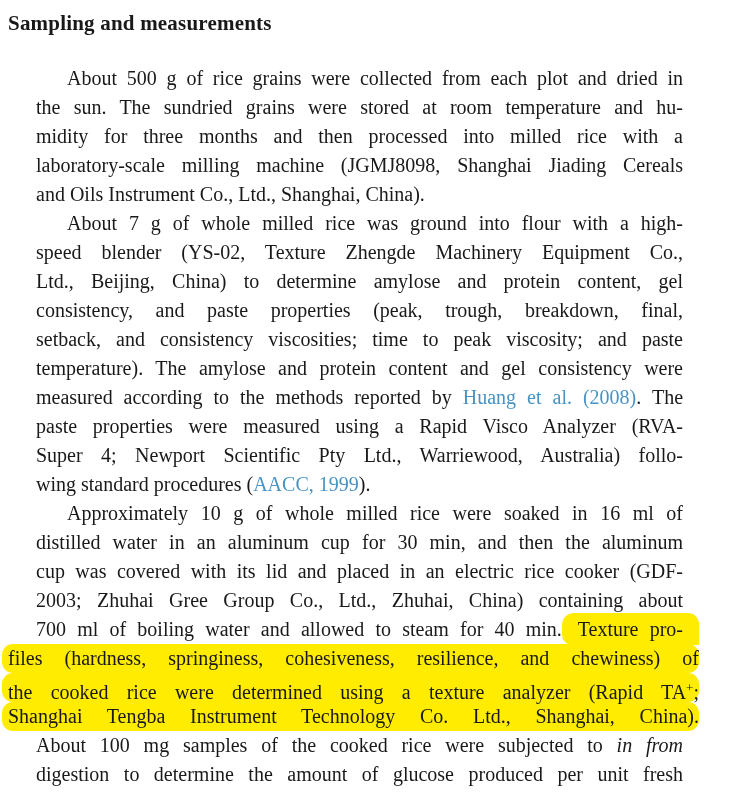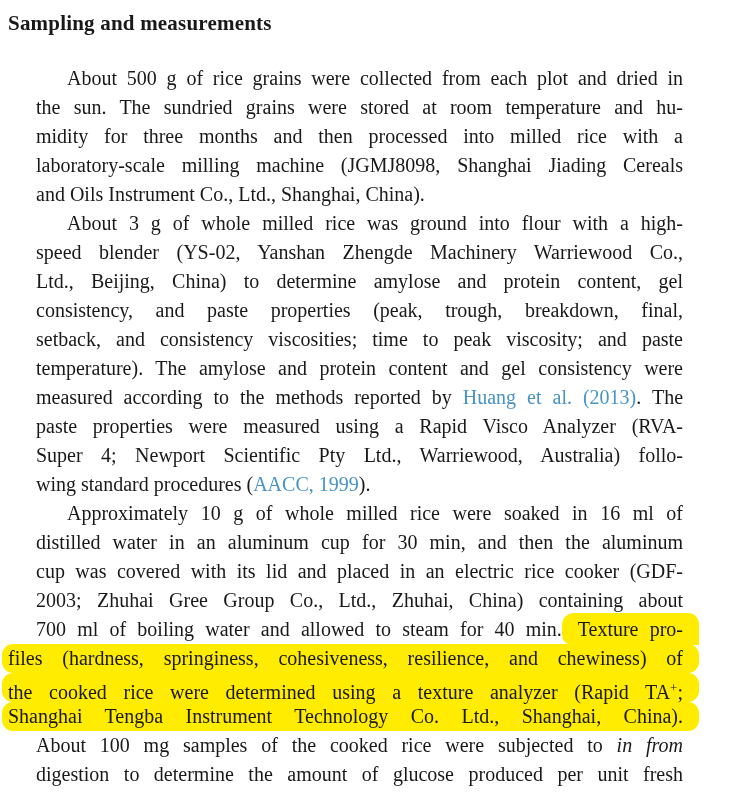--- a/index.html
+++ b/index.html
@@ -41,21 +41,20 @@
     margin-left:28px;
   }
   .line.indent{text-indent:31px;}
   .line.lastline{text-align-last:left;}
   
   .line.hl{
     background:var(--hl);
     margin-left:-6px;
     margin-right:-16px;
     padding-left:6px;
-    padding-right:16px;
     border-radius:11px;
   }
   
   .seg-hl{
     background:var(--hl);
     padding:5px 16px 5px 5px;
     margin-right:-16px;
     border-radius:12px 11px 0 10px;
   }
   .sup{
@@ -76,27 +75,27 @@
   <h1 class="heading">Sampling and measurements</h1>
   <div>
       <div class="para">
         <div class="line indent"><span>About 500 g of rice grains were collected from each plot and dried in</span></div>
         <div class="line"><span>the sun. The sundried grains were stored at room temperature and hu-</span></div>
         <div class="line"><span>midity for three months and then processed into milled rice with a</span></div>
         <div class="line"><span>laboratory-scale milling machine (JGMJ8098, Shanghai Jiading Cereals</span></div>
         <div class="line lastline"><span>and Oils Instrument Co., Ltd., Shanghai, China).</span></div>
       </div>
       <div class="para">
-        <div class="line indent"><span>About 3 g of whole milled rice was ground into flour with a high-</span></div>
-        <div class="line"><span>speed blender (YS-02, Yanshan Zhengde Machinery Warriewood Co.,</span></div>
+        <div class="line indent"><span>About 7 g of whole milled rice was ground into flour with a high-</span></div>
+        <div class="line"><span>speed blender (YS-02, Texture Zhengde Machinery Equipment Co.,</span></div>
         <div class="line"><span>Ltd., Beijing, China) to determine amylose and protein content, gel</span></div>
         <div class="line"><span>consistency, and paste properties (peak, trough, breakdown, final,</span></div>
         <div class="line"><span>setback, and consistency viscosities; time to peak viscosity; and paste</span></div>
         <div class="line"><span>temperature). The amylose and protein content and gel consistency were</span></div>
-        <div class="line"><span>measured according to the methods reported by </span><a class="link">Huang et al. (2013)</a><span>. The</span></div>
+        <div class="line"><span>measured according to the methods reported by </span><a class="link">Huang et al. (2008)</a><span>. The</span></div>
         <div class="line"><span>paste properties were measured using a Rapid Visco Analyzer (RVA-</span></div>
         <div class="line"><span>Super 4; Newport Scientific Pty Ltd., Warriewood, Australia) follo-</span></div>
         <div class="line lastline"><span>wing standard procedures (</span><a class="link">AACC, 1999</a><span>).</span></div>
       </div>
       <div class="para">
         <div class="line indent"><span>Approximately 10 g of whole milled rice were soaked in 16 ml of</span></div>
         <div class="line"><span>distilled water in an aluminum cup for 30 min, and then the aluminum</span></div>
         <div class="line"><span>cup was covered with its lid and placed in an electric rice cooker (GDF-</span></div>
         <div class="line"><span>2003; Zhuhai Gree Group Co., Ltd., Zhuhai, China) containing about</span></div>
         <div class="line"><span>700 ml of boiling water and allowed to steam for 40 min.</span><span class="seg-hl"> Texture pro-</span></div>

